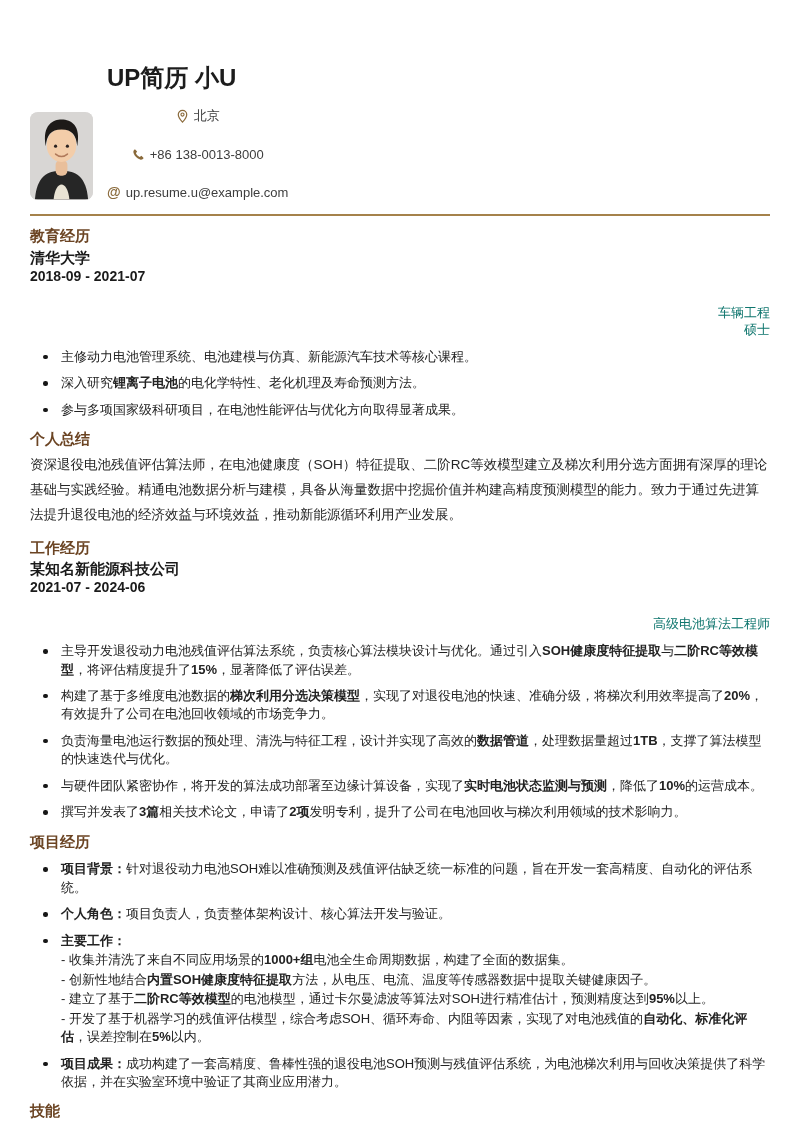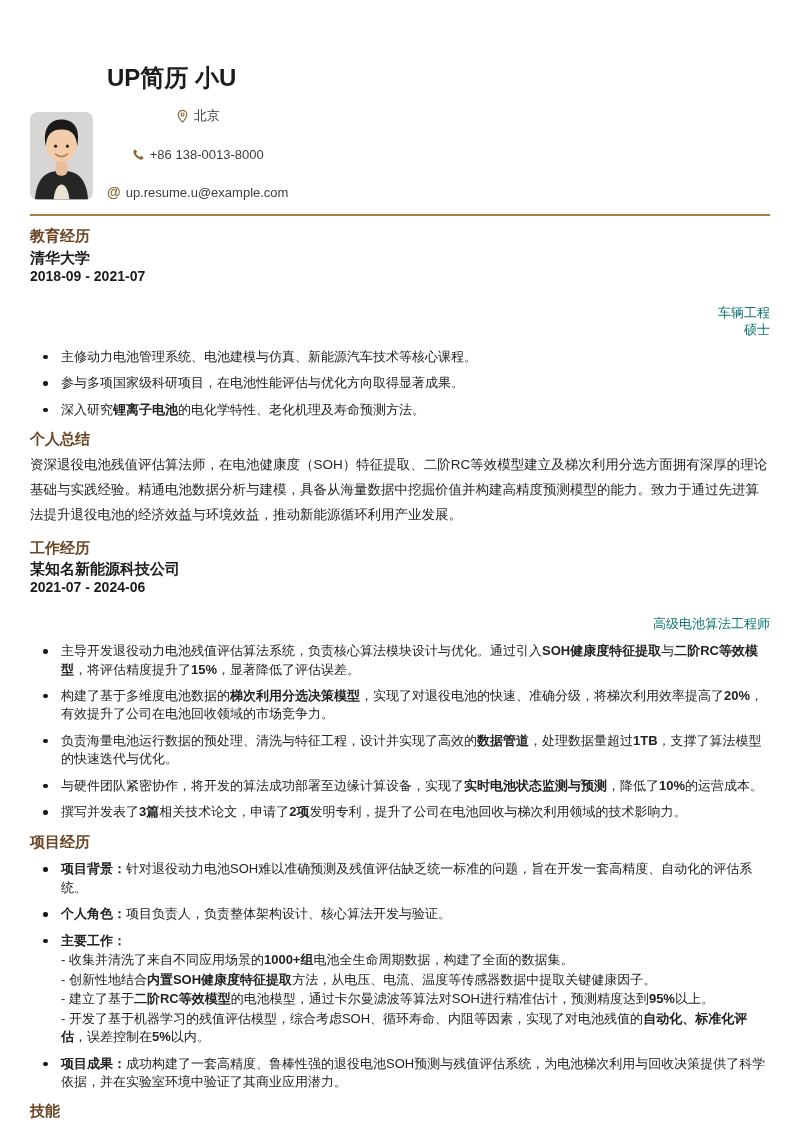--- a/index.html
+++ b/index.html
@@ -100,22 +100,22 @@
     <div class="row">
       <span class="entry-title">清华大学</span>
       <span class="entry-date">2018-09 - 2021-07</span>
     </div>
     <div class="row sub-row">
       <span>车辆工程</span>
       <span>硕士</span>
     </div>
     <ul class="blist">
       <li><span>主修动力电池管理系统、电池建模与仿真、新能源汽车技术等核心课程。</span></li>
+      <li><span>深入研究</span><span class="b">锂离子电池</span><span>的电化学特性、老化机理及寿命预测方法。</span></li>
       <li><span>参与多项国家级科研项目，在电池性能评估与优化方向取得显著成果。</span></li>
-      <li><span>深入研究</span><span class="b">锂离子电池</span><span>的电化学特性、老化机理及寿命预测方法。</span></li>
     </ul>
   </section>
 
   <section>
     <h2 class="sec-h">个人总结</h2>
     <p class="summary-text">资深退役电池残值评估算法师，在电池健康度（SOH）特征提取、二阶RC等效模型建立及梯次利用分选方面拥有深厚的理论基础与实践经验。精通电池数据分析与建模，具备从海量数据中挖掘价值并构建高精度预测模型的能力。致力于通过先进算法提升退役电池的经济效益与环境效益，推动新能源循环利用产业发展。</p>
   </section>
 
   <section>
     <h2 class="sec-h">工作经历</h2>

